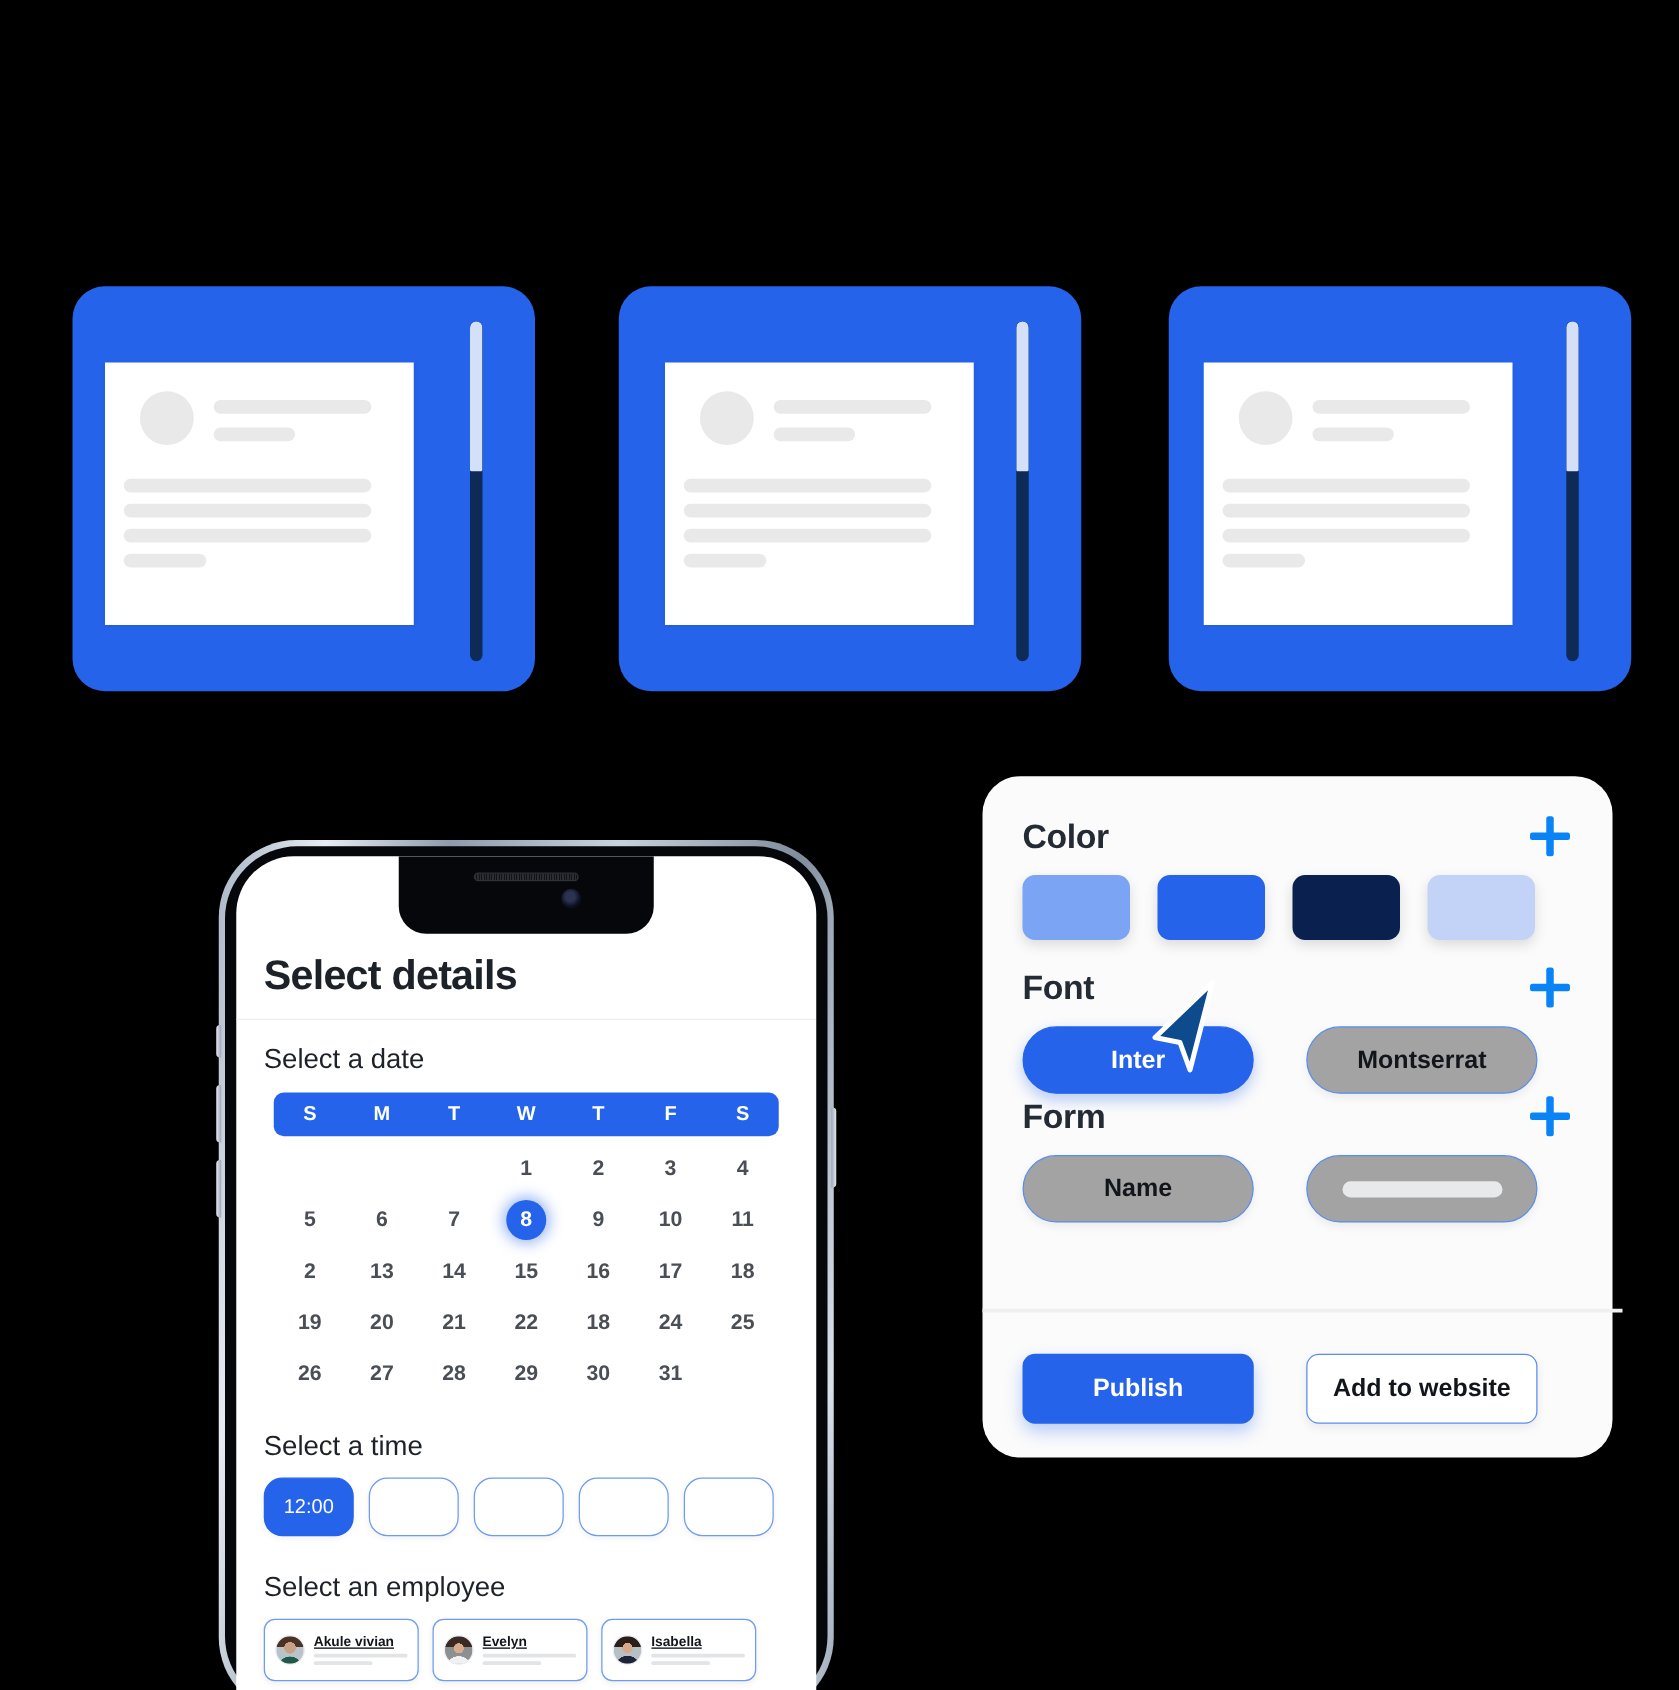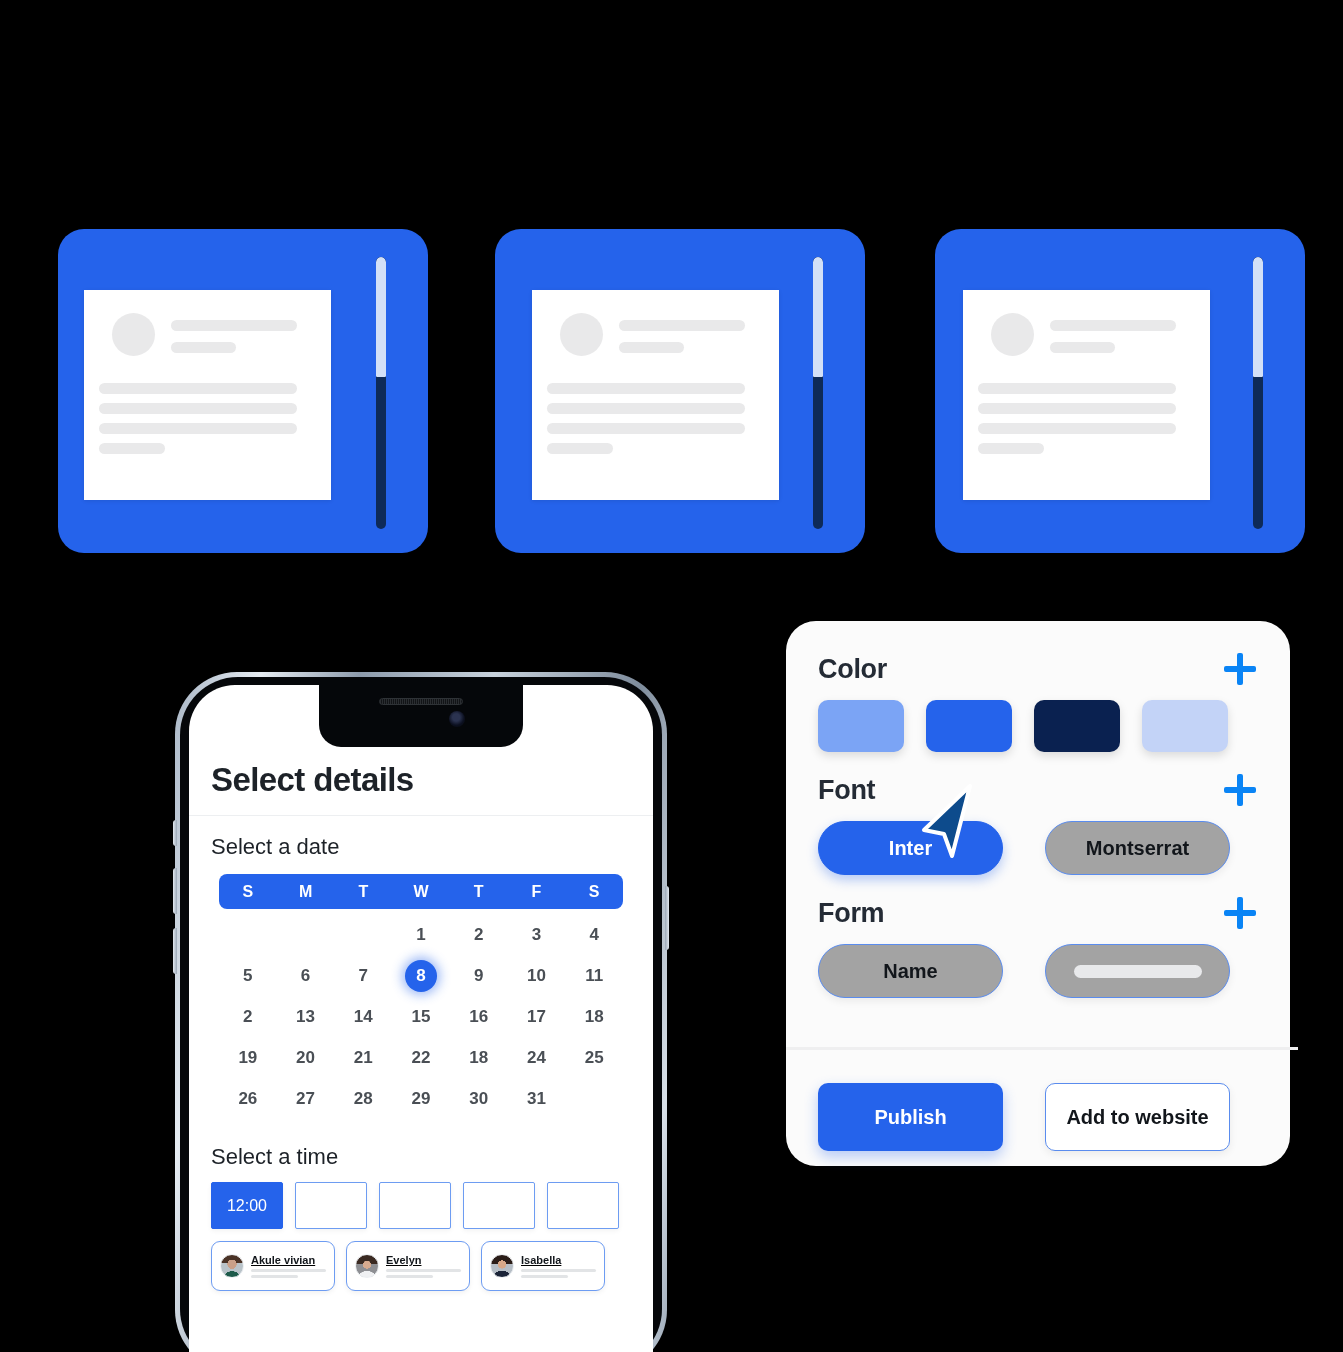--- a/index.html
+++ b/index.html
@@ -131,21 +131,21 @@
     content: ""; position: absolute; width: 32px; height: 32px;
     border-radius: 50%; background: #2563EB;
     box-shadow: 0 0 11px 3px rgba(37,99,235,0.45);
     z-index: 0;
   }
   .cal-cell.sel span { position: relative; z-index: 1; }
 
   #sec-time { margin-top: 28px; }
   .times { display: flex; gap: 12px; margin-top: 12px; }
   .time-slot {
-    width: 72px; height: 47px; border-radius: 2px;
+    width: 72px; height: 47px; border-radius: 15px;
     border: 1.4px solid #6D9CF2; background: #fff;
     display: flex; align-items: center; justify-content: center;
     font-size: 16px; color: #1D2228;
     box-shadow: 0 2px 5px rgba(0,0,0,0.05);
   }
   .time-slot.on {
     background: #2563EB; border-color: #2563EB; color: #fff; font-weight: 500;
   }
 
   #sec-emp { margin-top: 28px; }
@@ -219,21 +219,21 @@
 
   .panel-divider {
     position: absolute; left: 0; right: -8px; top: 426px;
     height: 3px; background: #EFEFF0;
   }
   .footer {
     position: absolute; left: 32px; right: 32px; top: 462px;
     display: flex; gap: 42px;
   }
   .fbtn {
-    width: 185px; height: 68px; border-radius: 10px;
+    width: 185px; height: 56px; border-radius: 10px;
     display: flex; align-items: center; justify-content: center;
     font-size: 20px; font-weight: 700;
   }
   .fbtn.primary {
     background: #2563EB; color: #fff;
     box-shadow: 0 6px 14px rgba(37,99,235,0.32);
   }
   .fbtn.ghost {
     background: #fff; color: #12161B; border: 1.5px solid #5A8CEE;
     box-shadow: 0 3px 8px rgba(0,0,0,0.07);
@@ -426,20 +426,21 @@
 
         <div id="sec-time" class="sec-label">Select a time</div>
         <div class="times" id="time-slots">
             <div class="time-slot on">12:00</div>
             <div class="time-slot"></div>
             <div class="time-slot"></div>
             <div class="time-slot"></div>
             <div class="time-slot"></div>
           </div>
 
+        <div id="sec-emp" class="sec-label">Select an employee</div>
         <div class="emps" id="emp-list">
             <div class="emp">
               <div class="emp-ava" style="background:radial-gradient(circle at 50% 118%, #1d5a4a 0 34%, rgba(0,0,0,0) 35%),radial-gradient(circle at 50% 42%, #caa088 0 27%, rgba(0,0,0,0) 28%),linear-gradient(#4a3326 0 38%, #b9c3c9 38% 100%)"></div>
               <div class="emp-txt">
                 <div class="emp-name">Akule vivian</div>
                 <div class="emp-bar"></div>
                 <div class="emp-bar s"></div>
               </div>
             </div>
             <div class="emp">
@@ -479,21 +480,21 @@
 
       <div class="row-head" style="margin-top:20px;">
         <h3>Font</h3>
         <div class="plus"></div>
       </div>
       <div class="pill-row">
         <div class="pill filled">Inter</div>
         <div class="pill">Montserrat</div>
       </div>
 
-      <div class="row-head" style="margin-top:20px;">
+      <div class="row-head" style="">
         <h3>Form</h3>
         <div class="plus"></div>
       </div>
       <div class="pill-row">
         <div class="pill">Name</div>
         <div class="pill">
           <div class="inputbar"></div>
         </div>
       </div>
     </div>

